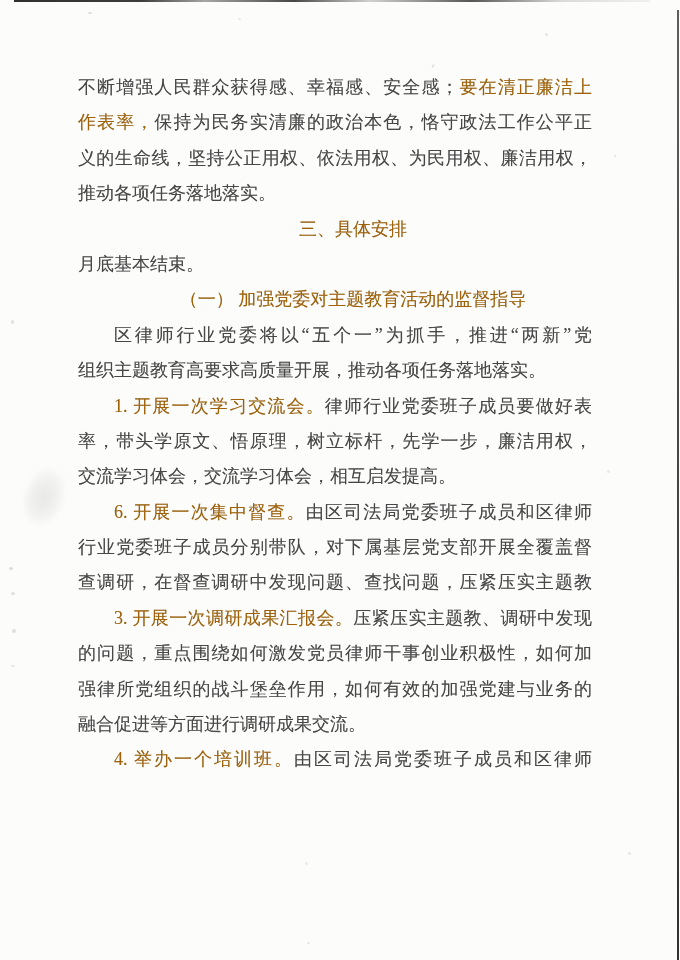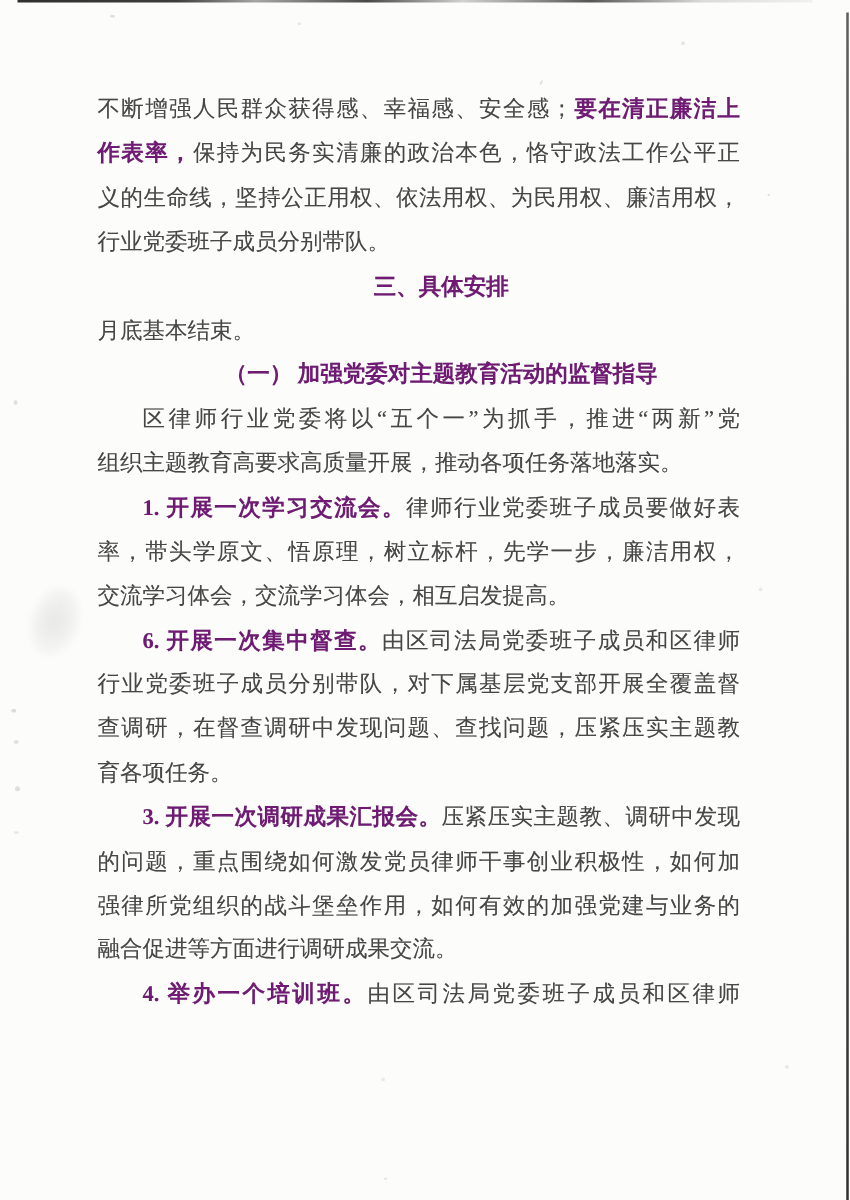--- a/index.html
+++ b/index.html
@@ -77,22 +77,22 @@
     height: 35.4px;
     text-align: left;
   }
   .line.fill {
     text-align: justify;
     text-align-last: justify;
     text-justify: inter-character;
   }
   .line.indent { text-indent: 36px; text-align: center; }
   .run.bold {
-    font-weight: 700;
-    color: #701a75;
+    font-weight: 400;
+    color: #a16207;
   }
 </style>
 </head>
 <body>
 
 <div class="page">
   <div class="scan-edge-top"></div>
   <div class="scan-edge-right"></div>
   <div class="smudge"></div>
   <div class="speck s1"></div>
@@ -106,32 +106,31 @@
   <div class="speck s9"></div>
   <div class="speck s10"></div>
   <div class="speck s11"></div>
   <div class="speck s12"></div>
   <div class="speck s13"></div>
   <div class="speck s14"></div>
   <div class="text-block">
       <div class="line fill"><span class="run">不断增强人民群众获得感、幸福感、安全感；</span><span class="run bold">要在清正廉洁上</span></div>
       <div class="line fill"><span class="run bold">作表率，</span><span class="run">保持为民务实清廉的政治本色，恪守政法工作公平正</span></div>
       <div class="line fill"><span class="run">义的生命线，坚持公正用权、依法用权、为民用权、廉洁用权，</span></div>
-      <div class="line"><span class="run">行业党委班子成员分别带队。</span></div>
+      <div class="line"><span class="run">推动各项任务落地落实。</span></div>
       <div class="line indent"><span class="run bold">三、具体安排</span></div>
       <div class="line"><span class="run">月底基本结束。</span></div>
       <div class="line indent"><span class="run bold">（一） 加强党委对主题教育活动的监督指导</span></div>
       <div class="line fill indent"><span class="run">区律师行业党委将以“五个一”为抓手，推进“两新”党</span></div>
       <div class="line"><span class="run">组织主题教育高要求高质量开展，推动各项任务落地落实。</span></div>
       <div class="line fill indent"><span class="run bold">1. 开展一次学习交流会。</span><span class="run">律师行业党委班子成员要做好表</span></div>
       <div class="line fill"><span class="run">率，带头学原文、悟原理，树立标杆，先学一步，廉洁用权，</span></div>
       <div class="line"><span class="run">交流学习体会，交流学习体会，相互启发提高。</span></div>
       <div class="line fill indent"><span class="run bold">6. 开展一次集中督查。</span><span class="run">由区司法局党委班子成员和区律师</span></div>
       <div class="line fill"><span class="run">行业党委班子成员分别带队，对下属基层党支部开展全覆盖督</span></div>
       <div class="line fill"><span class="run">查调研，在督查调研中发现问题、查找问题，压紧压实主题教</span></div>
-      <div class="line"><span class="run">育各项任务。</span></div>
       <div class="line fill indent"><span class="run bold">3. 开展一次调研成果汇报会。</span><span class="run">压紧压实主题教、调研中发现</span></div>
       <div class="line fill"><span class="run">的问题，重点围绕如何激发党员律师干事创业积极性，如何加</span></div>
       <div class="line fill"><span class="run">强律所党组织的战斗堡垒作用，如何有效的加强党建与业务的</span></div>
       <div class="line"><span class="run">融合促进等方面进行调研成果交流。</span></div>
       <div class="line fill indent"><span class="run bold">4. 举办一个培训班。</span><span class="run">由区司法局党委班子成员和区律师</span></div>
     </div>
 </div>
 
 </body></html>

